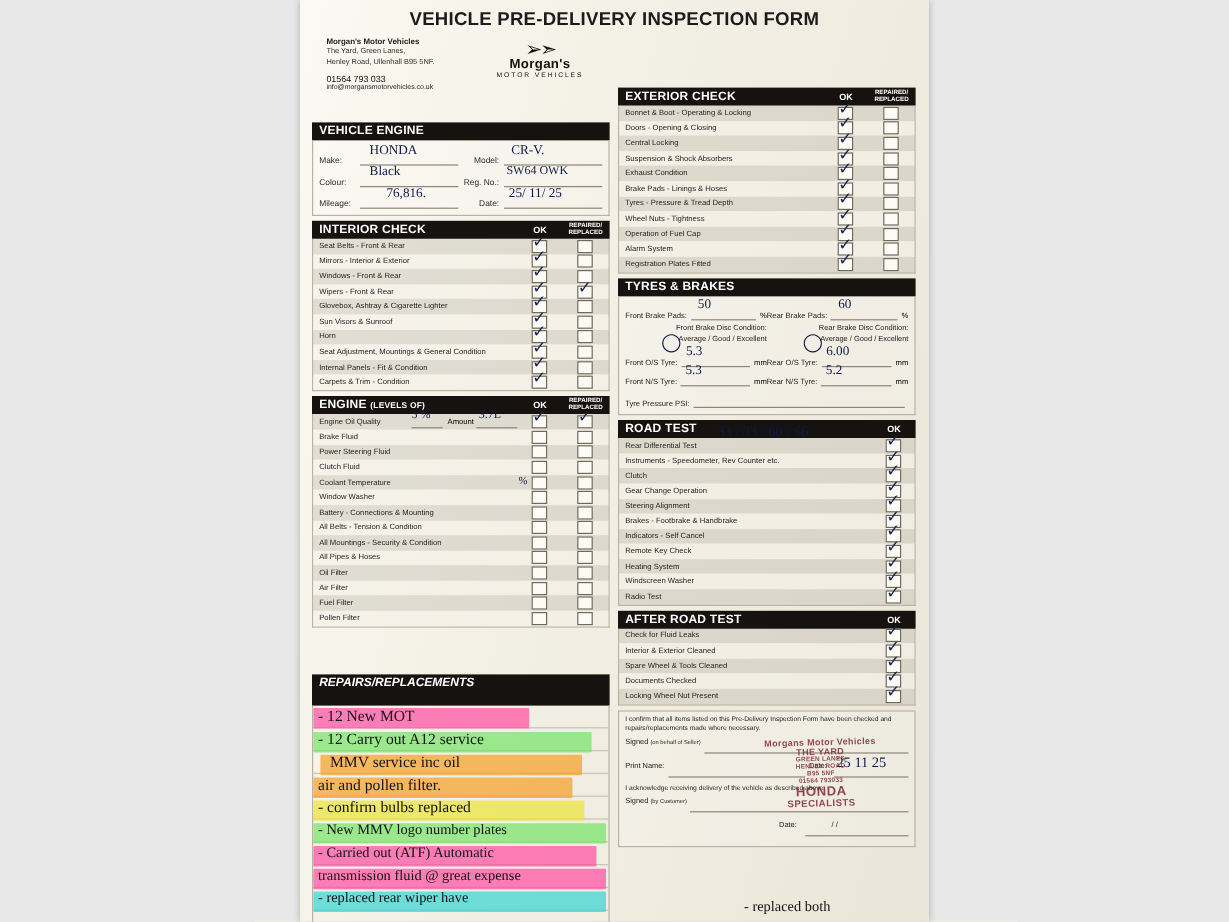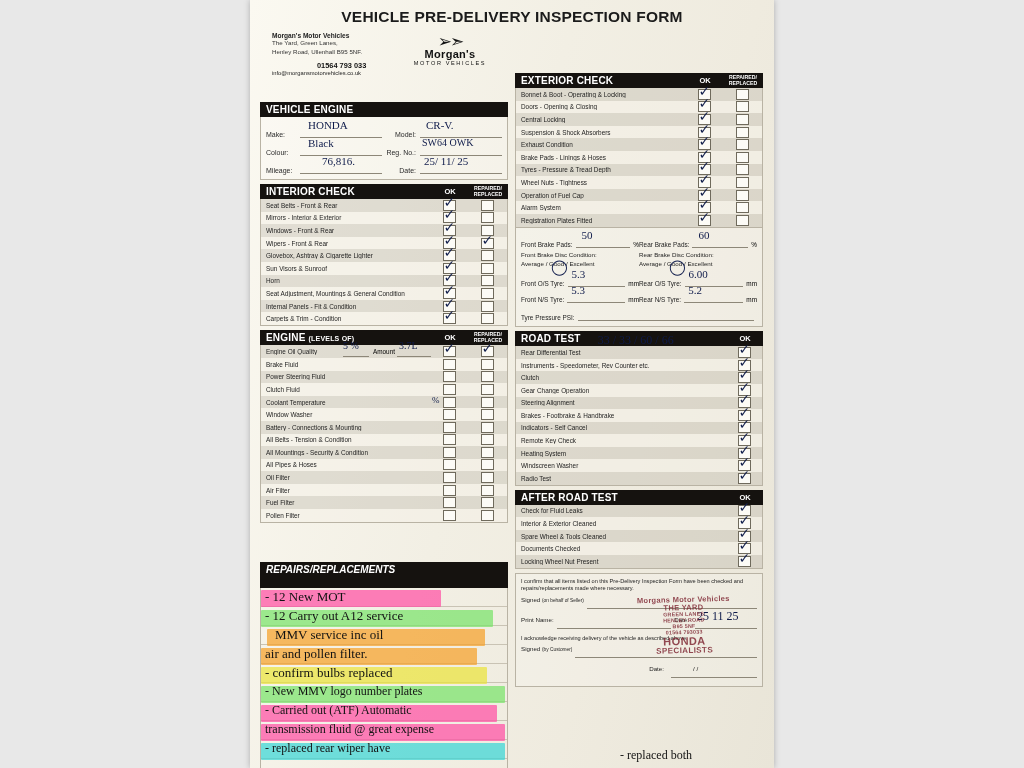--- a/index.html
+++ b/index.html
@@ -27,21 +27,21 @@
   }
   
   .cols{position:relative;}
   .colL{position:absolute;left:10px;top:0;width:248px;}
   .colR{position:absolute;left:265px;top:0;width:248px;}
 
   
   .company{position:relative;height:66px;padding-left:12px;}
   .company .name{font-size:6.6px;font-weight:bold;color:#222;}
   .company .line{font-size:6.2px;color:#333;line-height:1.45;}
-  .company .phone{font-size:7.4px;font-weight:bold;color:#111;margin-top:4px;margin-left:45px;}
+  .company .phone{font-size:7.4px;font-weight:normal;color:#111;margin-top:4px;}
   .company .email{font-size:5.8px;color:#222;}
   .logo{position:absolute;right:6px;top:4px;width:104px;text-align:center;}
   .logo .swoosh{font-size:17px;line-height:12px;color:#111;letter-spacing:-2px;}
   .logo .mg{font-size:11px;font-weight:bold;color:#111;letter-spacing:.3px;}
   .logo .mv{font-size:5.6px;letter-spacing:1.6px;color:#111;}
 
   
   .secbar{
     background:#15120f;color:#fff;display:flex;align-items:stretch;
     height:15px;margin-top:4px;
@@ -80,21 +80,21 @@
   }
   .cell-ok{width:36px;display:flex;align-items:center;justify-content:center;}
   .cell-rr{width:40px;display:flex;align-items:center;justify-content:center;}
   .tick{
     position:absolute;left:0;top:-5px;width:16px;height:15px;
     color:#13204d;font-family:"Liberation Serif", serif;font-size:14px;line-height:14px;
   }
 
   
   .tb{border:1px solid #b9b3a4;border-top:none;background:rgba(255,255,255,.18);padding:4px 5px 5px;}
-  .tb .two{display:flex;}
+  .tb .two{display:flex;text-align:right;}
   .tb .two>div{width:50%;position:relative;}
   .tbline{display:flex;align-items:flex-end;height:16px;}
   .tbline .l{font-size:6.4px;color:#1d1d1d;white-space:nowrap;}
   .tbline .u{flex:1;border-bottom:1px solid #8d8778;height:12px;position:relative;margin:0 3px;}
   .tbline .un{font-size:6.4px;}
   .discblk{font-size:6.2px;color:#1d1d1d;line-height:1.5;position:relative;}
 
   
   .eng-first{display:flex;height:13px;align-items:center;background:rgba(190,186,172,.40);}
   .eng-first .nm{font-size:6.4px;padding-left:5px;}
@@ -585,20 +585,23 @@
                 <div class="box">
                   <span class="tick">✓</span>
                 </div>
               </div>
               <div class="cell-rr">
                 <div class="box"></div>
               </div>
             </div>
         </div>
 
+        <div class="secbar">
+          <div class="t">TYRES &amp; BRAKES</div>
+        </div>
         <div class="tb">
           <div class="two">
             <div>
               <div class="tbline">
                 <span class="l">Front Brake Pads:</span>
                 <span class="u">
                     <span class="hw" style="left:6px;top:-6px;">50</span>
                   </span>
                 <span class="un">%</span>
               </div>

